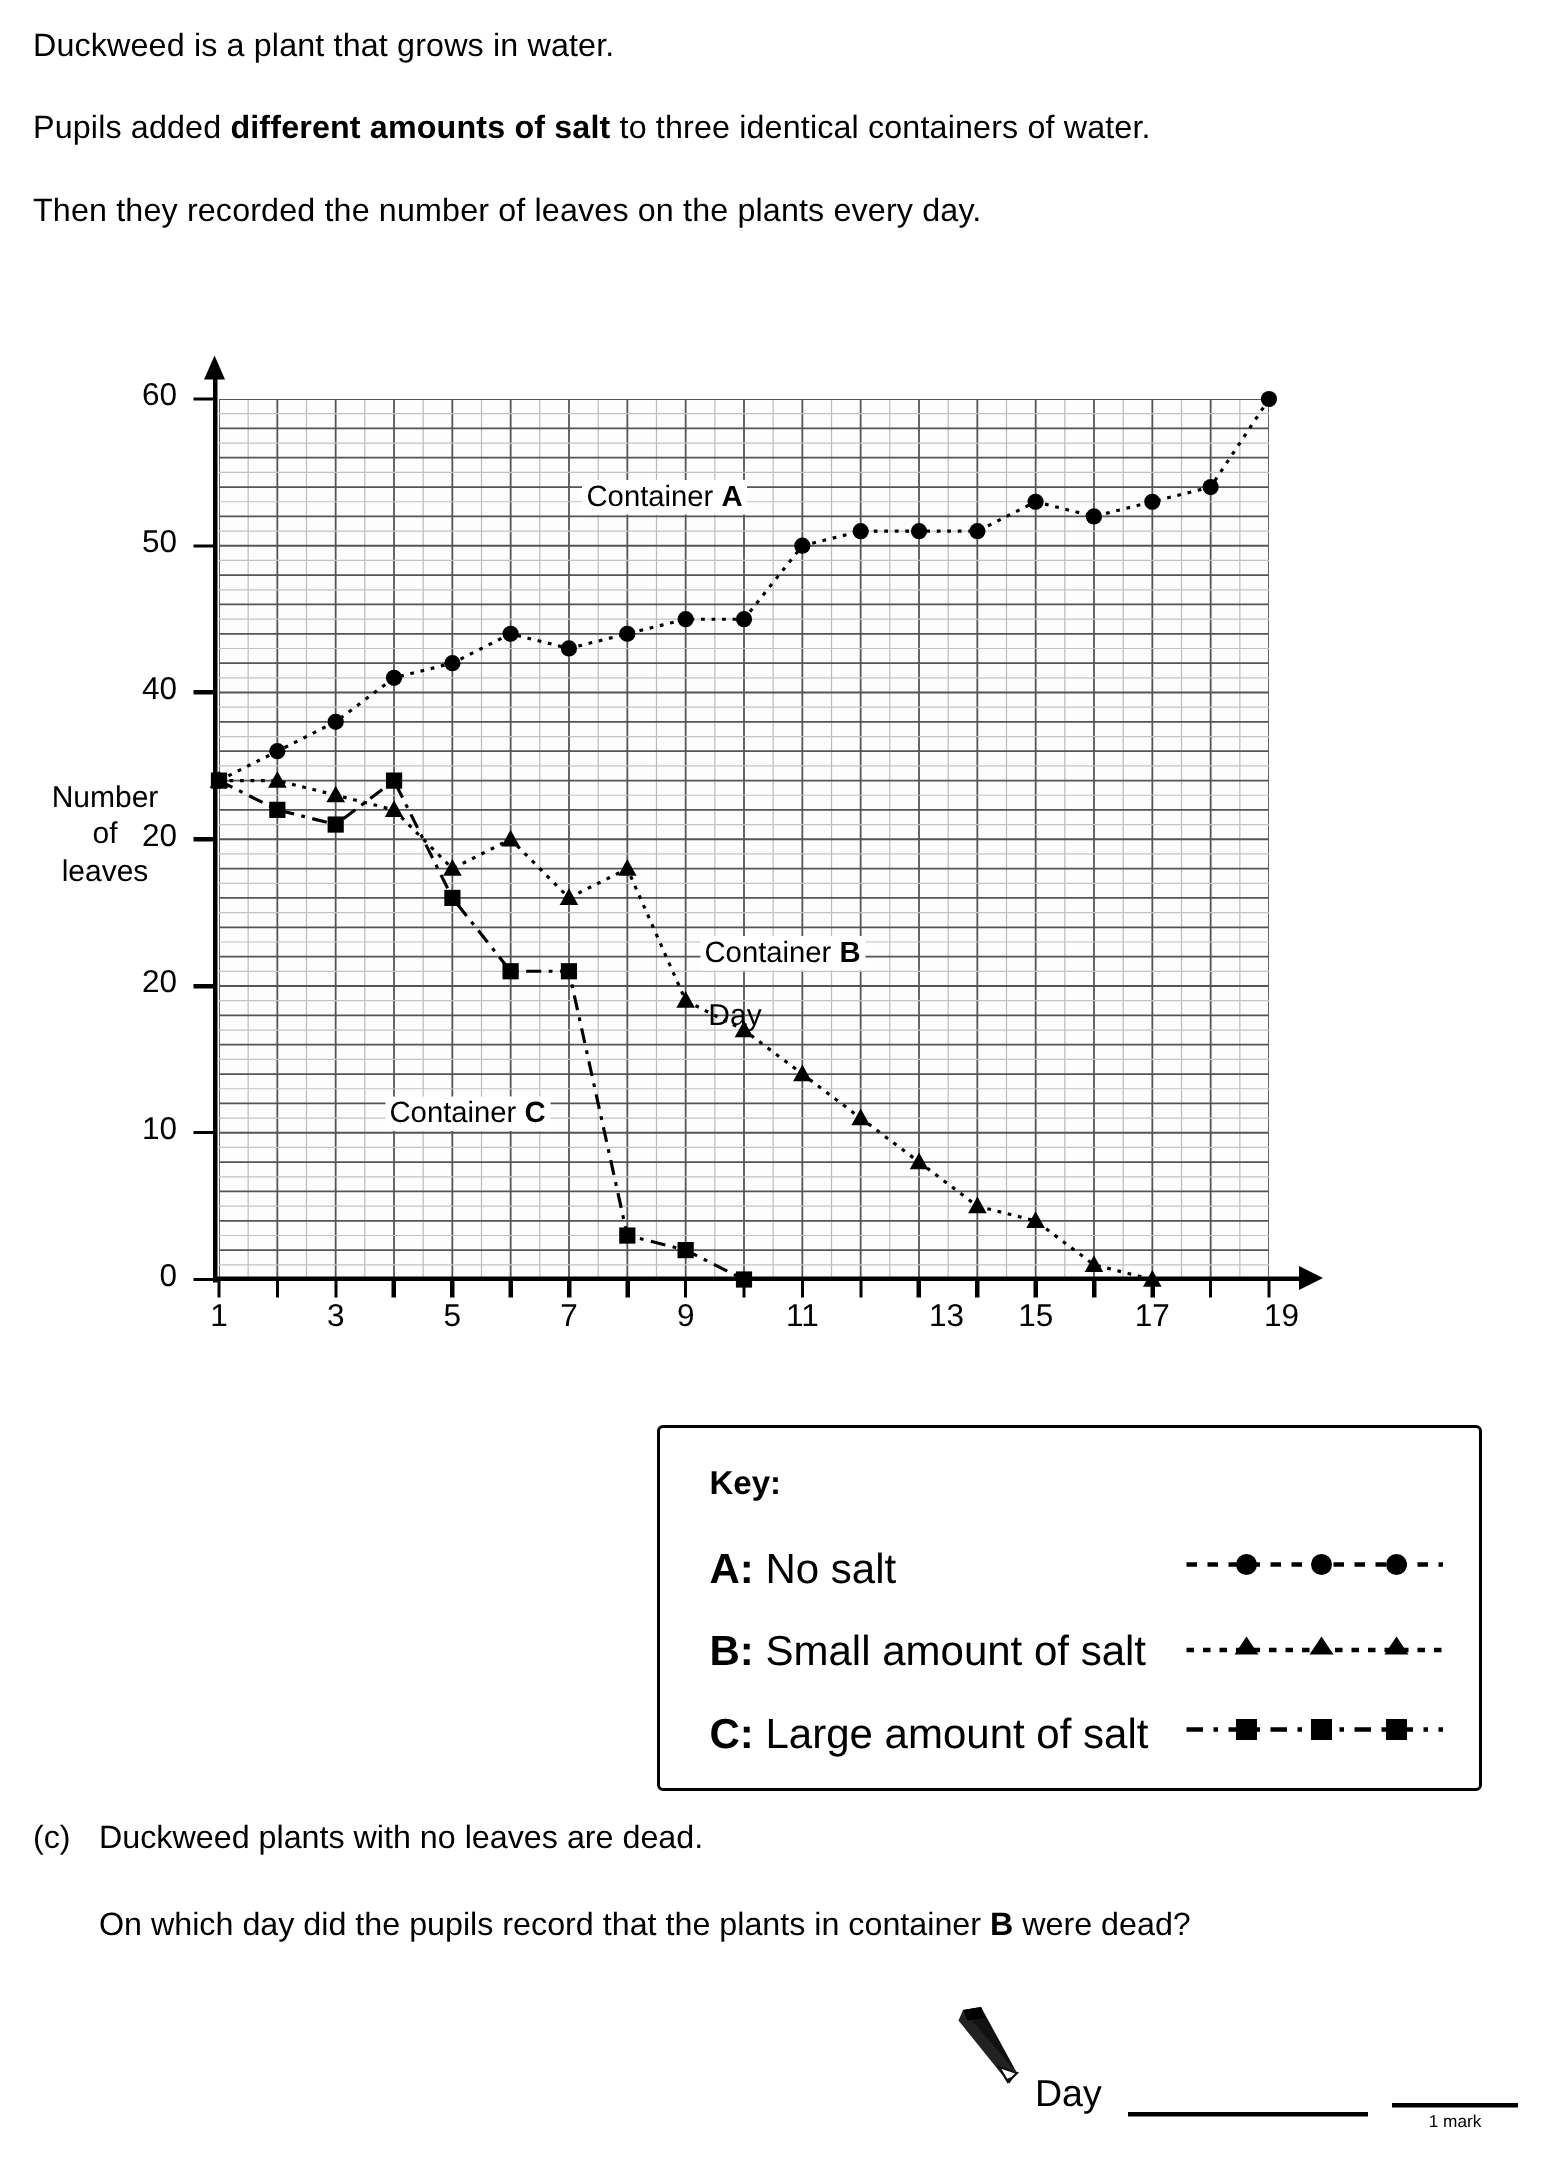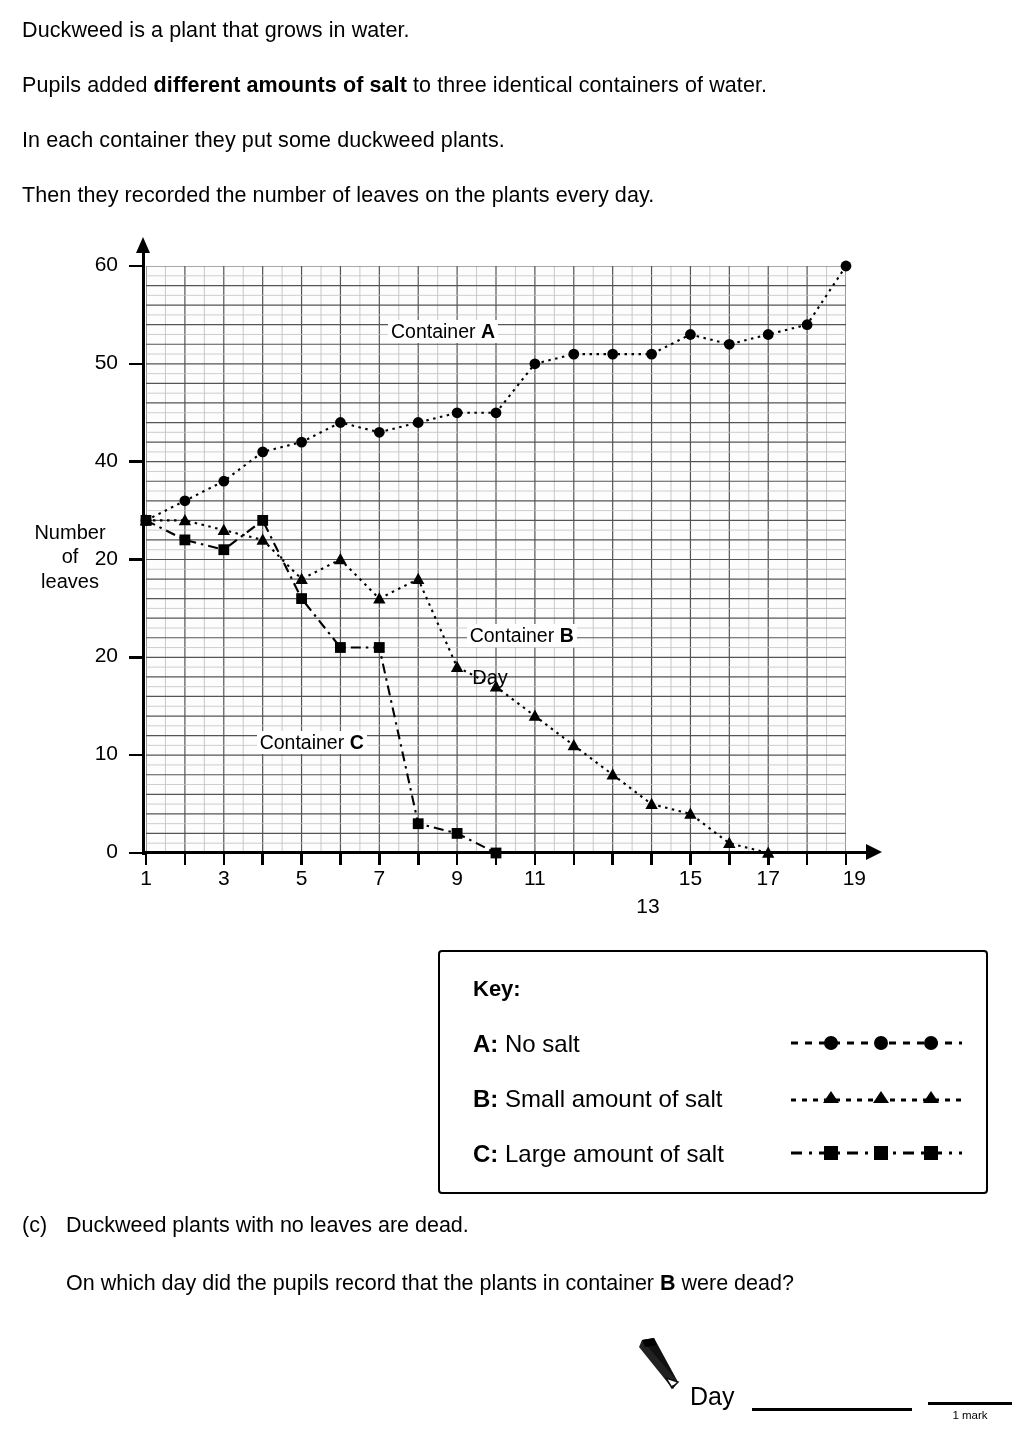--- a/index.html
+++ b/index.html
@@ -57,21 +57,21 @@
     position:absolute;font-size:19.5px;background:#fff;padding:0 3px;white-space:nowrap;
   }
   .series-label b{font-weight:bold;}
 
   
   .keybox{
     position:absolute;left:438px;top:950px;width:546px;height:240px;
     border:2.5px solid #000;border-radius:4px;background:#fff;
   }
   .keybox .ktitle{position:absolute;left:33px;top:24px;font-size:22px;font-weight:bold;}
-  .krow{position:absolute;left:33px;font-size:24px;white-space:nowrap;}
+  .krow{position:absolute;left:33px;font-size:28px;white-space:nowrap;}
   .krow b{font-weight:bold;}
   .ksample{position:absolute;right:22px;width:175px;height:22px;}
 
   
   .partc{position:absolute;left:22px;top:1213px;width:1000px;}
   .partc .lbl{position:absolute;left:0;top:0;font-size:21.5px;}
   .partc .l1{position:absolute;left:44px;top:0;font-size:21.5px;}
   .partc .l2{position:absolute;left:44px;top:58px;font-size:21.5px;}
   .partc .l2 b{font-weight:bold;}
   .daylbl{position:absolute;left:690px;top:1382px;font-size:25px;}
@@ -81,21 +81,20 @@
   .pencil{position:absolute;left:638px;top:1338px;width:46px;height:56px;}
 </style>
 </head>
 <body>
 
 <div class="page">
 
   <div class="intro">
     <p>Duckweed is a plant that grows in water.</p>
     <p><span>Pupils added </span><b>different amounts of salt</b><span> to three identical containers of water.</span></p>
-    <p>In each container they put some duckweed plants.</p>
     <p>Then they recorded the number of leaves on the plants every day.</p>
   </div>
 
   <div id="chart-root">
       <div class="gridwrap" style="left: 146px; top: 266px; width: 700px; height: 587px;"><svg width="700" height="587" viewBox="0 0 700 587">
           <rect x="0" y="0" width="700" height="587" fill="#fdfdfd"></rect>
           <line x1="0" y1="0" x2="0" y2="587" stroke="#555" stroke-width="1.2"></line>
           <line x1="19.444444444444457" y1="0" x2="19.444444444444457" y2="587" stroke="#bbb" stroke-width="0.8"></line>
           <line x1="38.888888888888886" y1="0" x2="38.888888888888886" y2="587" stroke="#555" stroke-width="1.2"></line>
           <line x1="58.33333333333334" y1="0" x2="58.33333333333334" y2="587" stroke="#bbb" stroke-width="0.8"></line>
@@ -230,21 +229,21 @@
       <div class="xtick" style="left: 728.133px;"></div>
       <div class="xtick" style="left: 767.022px;"></div>
       <div class="xtick" style="left: 805.911px;"></div>
       <div class="xtick" style="left: 844.8px;"></div>
       <div class="xtick-label" style="left: 126px;">1</div>
       <div class="xtick-label" style="left: 203.778px;">3</div>
       <div class="xtick-label" style="left: 281.556px;">5</div>
       <div class="xtick-label" style="left: 359.333px;">7</div>
       <div class="xtick-label" style="left: 437.111px;">9</div>
       <div class="xtick-label" style="left: 514.889px;">11</div>
-      <div class="xtick-label" style="left: 628px; margin-top: 28px;">13</div>
+      <div class="xtick-label" style="left: 611px;">13</div>
       <div class="xtick-label" style="left: 670.444px;">15</div>
       <div class="xtick-label" style="left: 748.222px;">17</div>
       <div class="xtick-label" style="left: 826px; text-align: right;">19</div>
       <div class="ylabel">
         <div>Number</div>
         <div>of</div>
         <div>leaves</div>
       </div>
       <div class="xlabel"><span>Day</span></div>
       <div style="position: absolute; left: 0px; top: 0px; width: 1032px; height: 1440px; pointer-events: none;"><svg width="1032" height="1440" viewBox="0 0 1032 1440">

